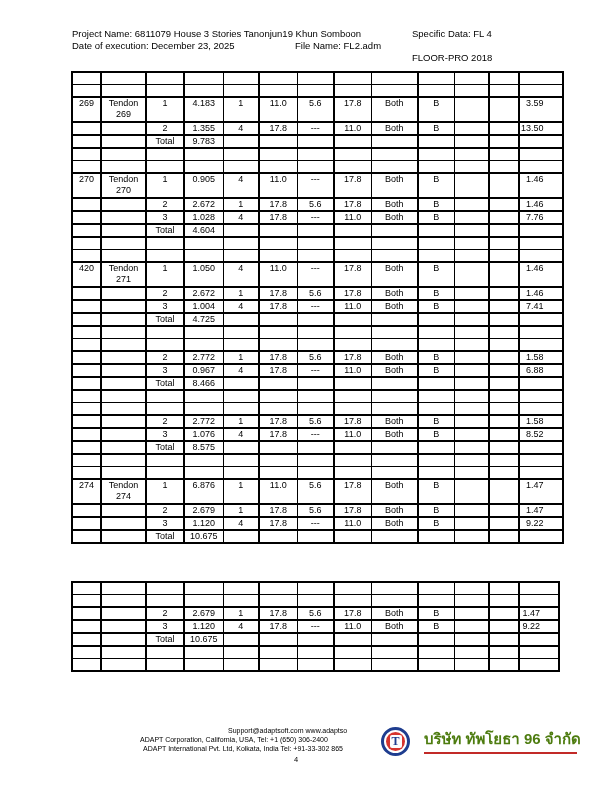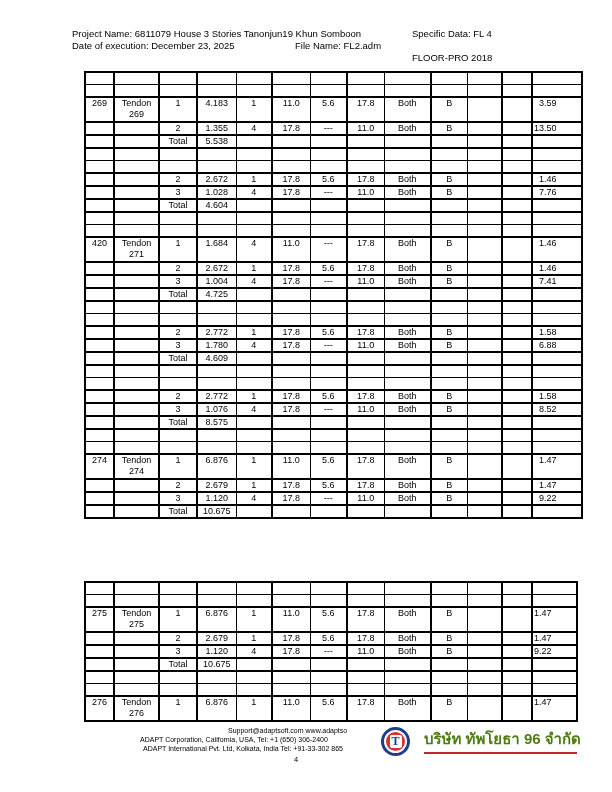--- a/index.html
+++ b/index.html
@@ -4,34 +4,34 @@
 <style>
   html,body{margin:0;padding:0;background:#e8e8e8;}
   .page{
     position:relative;width:612px;height:792px;margin:0 auto;background:#ffffff;
     font-family:"Liberation Sans",sans-serif;color:#000;overflow:hidden;
   }
   
   .hdr{position:absolute;font-size:9.5px;line-height:11px;white-space:nowrap;color:#000;}
   
   table.rpt{
-    position:absolute;left:84px;border-collapse:collapse;table-layout:fixed;
+    position:absolute;left:71px;border-collapse:collapse;table-layout:fixed;
     border:2px solid #000;
   }
   table.rpt td{
     border:1px solid #000;
     font-size:9px;line-height:11px;padding:0 1px;
     vertical-align:top;text-align:center;white-space:nowrap;overflow:hidden;
   }
   
   table.rpt td:nth-child(2),table.rpt td:nth-child(3),table.rpt td:nth-child(4),
   table.rpt td:nth-child(6),table.rpt td:nth-child(8),table.rpt td:nth-child(10),
   table.rpt td:nth-child(12),table.rpt td:nth-child(13){border-left-width:2px;}
   table.rpt td:nth-child(2){border-left-width:2px;margin-left:24px;}
-  table.rpt td:nth-child(13){text-align:right;padding-right:24px;}
+  table.rpt td:nth-child(13){text-align:right;padding-right:18px;}
   table.rpt td:nth-child(2){white-space:normal;}
   tr.r-empty{height:12.5px;}
   tr.r-span,tr.r-total{height:12.5px;}
   tr.r-main{height:25px;}
   tr.r-main td,tr.r-span td,tr.r-total td{border-top-width:2px;border-bottom-width:2px;}
   
   .ftr{position:absolute;font-size:7px;line-height:8px;white-space:nowrap;color:#000;}
   .pageno{position:absolute;left:0;width:592px;text-align:center;font-size:7.5px;color:#000;}
   
   .logo-circle{
@@ -142,60 +142,75 @@
           <td>Both</td>
           <td>B</td>
           <td></td>
           <td></td>
           <td>13.50</td>
         </tr>
         <tr class="r-total">
           <td></td>
           <td></td>
           <td>Total</td>
-          <td>5.538</td>
-          <td></td>
-          <td></td>
-          <td></td>
-          <td></td>
-          <td></td>
-          <td></td>
-          <td></td>
-          <td></td>
-          <td></td>
-        </tr>
-        <tr class="r-empty">
-          <td></td>
-          <td></td>
-          <td></td>
-          <td></td>
-          <td></td>
-          <td></td>
-          <td></td>
-          <td></td>
-          <td></td>
-          <td></td>
-          <td></td>
-          <td></td>
-          <td></td>
-        </tr>
-        <tr class="r-empty">
-          <td></td>
-          <td></td>
-          <td></td>
-          <td></td>
-          <td></td>
-          <td></td>
-          <td></td>
-          <td></td>
-          <td></td>
-          <td></td>
-          <td></td>
-          <td></td>
-          <td></td>
+          <td>9.783</td>
+          <td></td>
+          <td></td>
+          <td></td>
+          <td></td>
+          <td></td>
+          <td></td>
+          <td></td>
+          <td></td>
+          <td></td>
+        </tr>
+        <tr class="r-empty">
+          <td></td>
+          <td></td>
+          <td></td>
+          <td></td>
+          <td></td>
+          <td></td>
+          <td></td>
+          <td></td>
+          <td></td>
+          <td></td>
+          <td></td>
+          <td></td>
+          <td></td>
+        </tr>
+        <tr class="r-empty">
+          <td></td>
+          <td></td>
+          <td></td>
+          <td></td>
+          <td></td>
+          <td></td>
+          <td></td>
+          <td></td>
+          <td></td>
+          <td></td>
+          <td></td>
+          <td></td>
+          <td></td>
+        </tr>
+        <tr class="r-main">
+          <td>270</td>
+          <td>Tendon 270</td>
+          <td>1</td>
+          <td>0.905</td>
+          <td>4</td>
+          <td>11.0</td>
+          <td>---</td>
+          <td>17.8</td>
+          <td>Both</td>
+          <td>B</td>
+          <td></td>
+          <td></td>
+          <td>1.46</td>
         </tr>
         <tr class="r-span">
           <td></td>
           <td></td>
           <td>2</td>
           <td>2.672</td>
           <td>1</td>
           <td>17.8</td>
           <td>5.6</td>
           <td>17.8</td>
@@ -262,21 +277,21 @@
           <td></td>
           <td></td>
           <td></td>
           <td></td>
           <td></td>
         </tr>
         <tr class="r-main">
           <td>420</td>
           <td>Tendon 271</td>
           <td>1</td>
-          <td>1.684</td>
+          <td>1.050</td>
           <td>4</td>
           <td>11.0</td>
           <td>---</td>
           <td>17.8</td>
           <td>Both</td>
           <td>B</td>
           <td></td>
           <td></td>
           <td>1.46</td>
         </tr>
@@ -367,36 +382,36 @@
           <td>Both</td>
           <td>B</td>
           <td></td>
           <td></td>
           <td>1.58</td>
         </tr>
         <tr class="r-span">
           <td></td>
           <td></td>
           <td>3</td>
-          <td>1.780</td>
+          <td>0.967</td>
           <td>4</td>
           <td>17.8</td>
           <td>---</td>
           <td>11.0</td>
           <td>Both</td>
           <td>B</td>
           <td></td>
           <td></td>
           <td>6.88</td>
         </tr>
         <tr class="r-total">
           <td></td>
           <td></td>
           <td>Total</td>
-          <td>4.609</td>
+          <td>8.466</td>
           <td></td>
           <td></td>
           <td></td>
           <td></td>
           <td></td>
           <td></td>
           <td></td>
           <td></td>
           <td></td>
         </tr>
@@ -607,35 +622,20 @@
           <td></td>
           <td></td>
           <td></td>
           <td></td>
           <td></td>
           <td></td>
           <td></td>
           <td></td>
           <td></td>
         </tr>
-        <tr class="r-main">
-          <td>275</td>
-          <td>Tendon 275</td>
-          <td>1</td>
-          <td>6.876</td>
-          <td>1</td>
-          <td>11.0</td>
-          <td>5.6</td>
-          <td>17.8</td>
-          <td>Both</td>
-          <td>B</td>
-          <td></td>
-          <td></td>
-          <td>1.47</td>
-        </tr>
         <tr class="r-span">
           <td></td>
           <td></td>
           <td>2</td>
           <td>2.679</td>
           <td>1</td>
           <td>17.8</td>
           <td>5.6</td>
           <td>17.8</td>
           <td>Both</td>
@@ -696,35 +696,20 @@
           <td></td>
           <td></td>
           <td></td>
           <td></td>
           <td></td>
           <td></td>
           <td></td>
           <td></td>
           <td></td>
           <td></td>
-        </tr>
-        <tr class="r-main">
-          <td>276</td>
-          <td>Tendon 276</td>
-          <td>1</td>
-          <td>6.876</td>
-          <td>1</td>
-          <td>11.0</td>
-          <td>5.6</td>
-          <td>17.8</td>
-          <td>Both</td>
-          <td>B</td>
-          <td></td>
-          <td></td>
-          <td>1.47</td>
         </tr>
       </tbody>
     </table>
 
   <div class="ftr" style="left:228px;top:727px">Support@adaptsoft.com      www.adaptso</div>
   <div class="ftr" style="left:140px;top:736px">ADAPT Corporation, California, USA,   Tel: +1 (650) 306-2400</div>
   <div class="ftr" style="left:143px;top:745px">ADAPT International Pvt. Ltd, Kolkata, India Tel: +91-33-302 865</div>
   <div class="pageno" style="top:755px">4</div>
 
   <div class="logo-circle">

